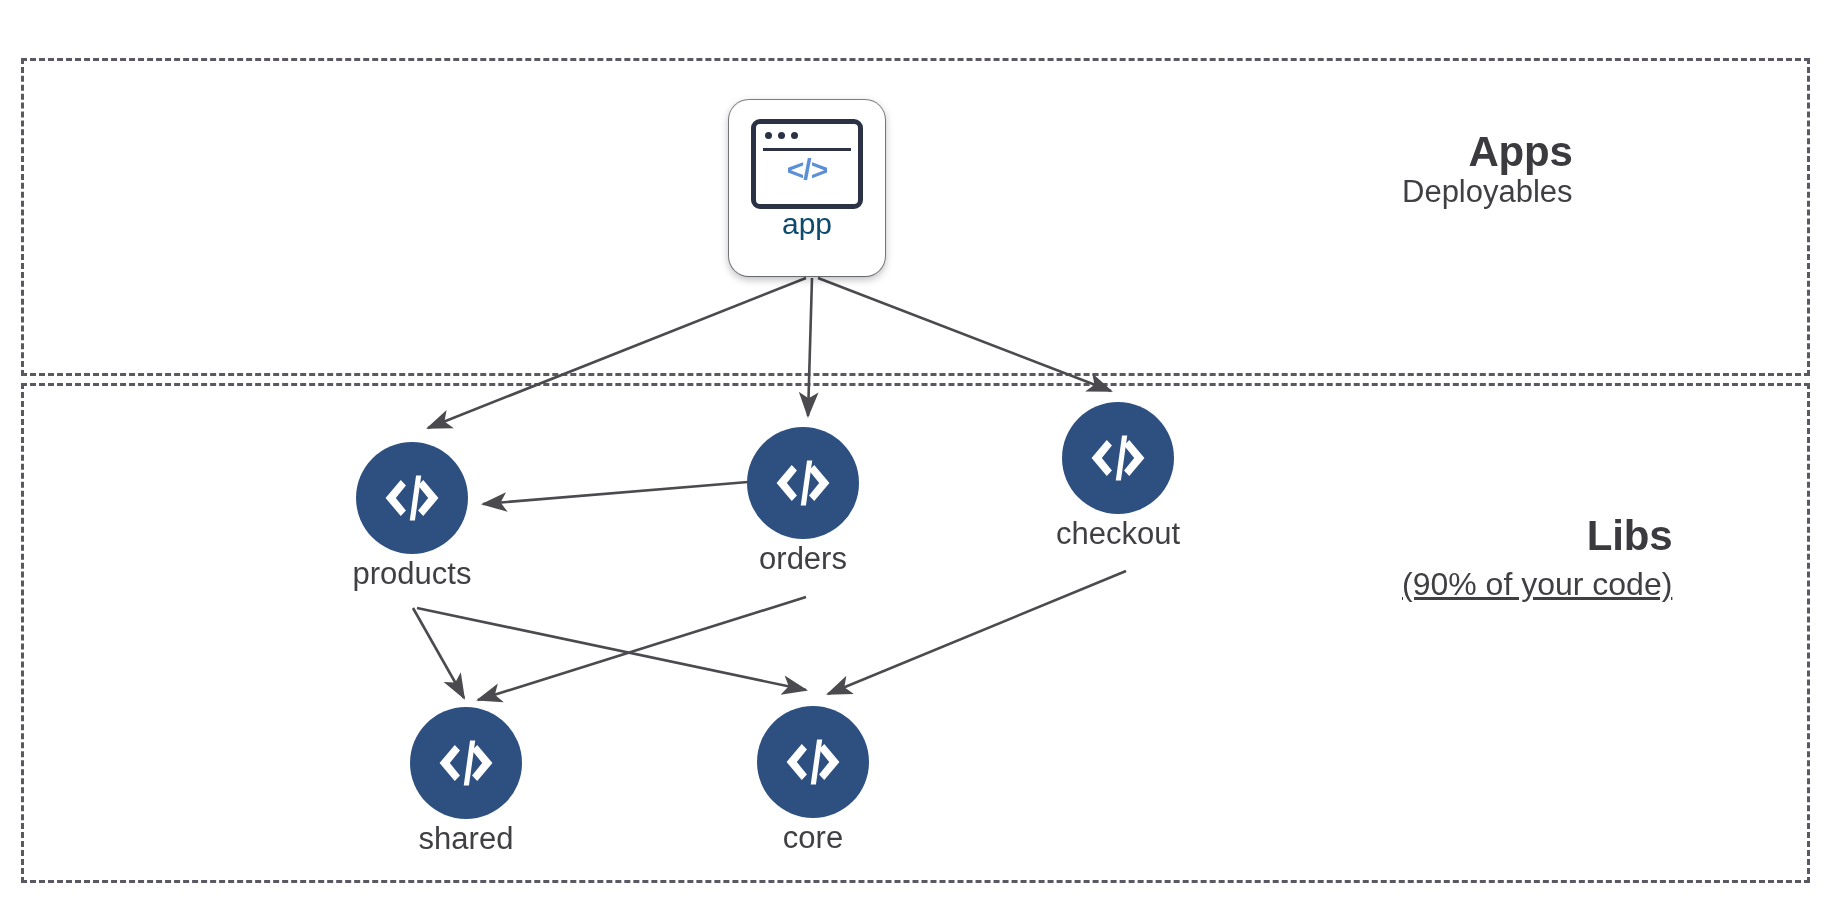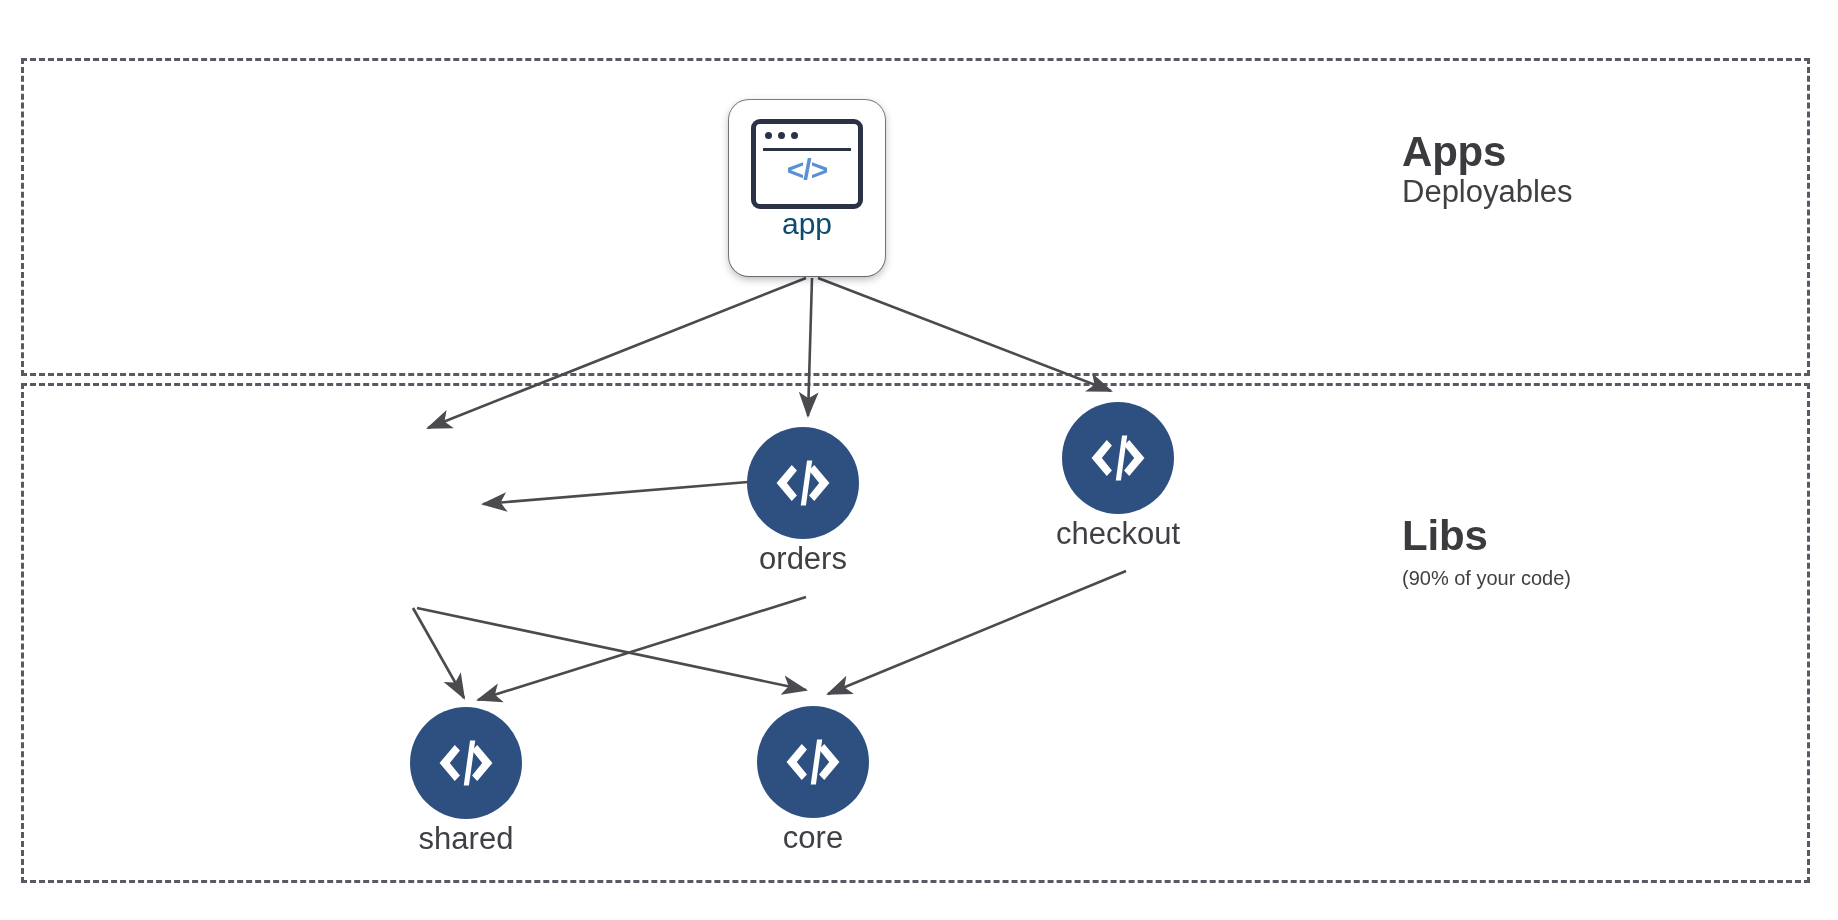--- a/index.html
+++ b/index.html
@@ -31,30 +31,31 @@
     position: absolute;
     color: #3d3d42;
     line-height: 1.12;
   }
   .zone-title {
     font-size: 42px;
     font-weight: 700;
     letter-spacing: -0.2px;
     color: #3a3a3f;
     display: block;
+    text-align: right;
   }
   .zone-sub {
     font-size: 31px;
     font-weight: 400;
     color: #3f3f44;
     display: block;
   }
   #caption-apps { left: 1402px; top: 128px; }
   #caption-libs { left: 1402px; top: 512px; }
-  #caption-libs .zone-sub { font-size: 20px; margin-top: 8px; }
+  #caption-libs .zone-sub { font-size: 32px; margin-top: 8px; text-decoration: underline; }
 
   
   #edges {
     position: absolute;
     left: 0; top: 0;
     width: 1838px; height: 920px;
     pointer-events: none;
   }
 
   
@@ -193,20 +194,30 @@
         <i></i>
           <i></i>
           <i></i>
       </div>
       <div class="win-rule"></div>
       <div class="win-code">&lt;/&gt;</div>
     </div>
     <div class="app-label">app</div>
   </div>
 
+  <div class="lib-node" id="node-products">
+    <div class="lib-circle">
+      <svg viewBox="0 0 64 64" width="72" height="72" xmlns="http://www.w3.org/2000/svg" aria-hidden="true">
+        <path d="M22 16 L8.5 32 L22 48 L26.6 43.2 L17.6 32 L26.6 20.8 Z" fill="#ffffff"></path>
+        <path d="M42 16 L55.5 32 L42 48 L37.4 43.2 L46.4 32 L37.4 20.8 Z" fill="#ffffff"></path>
+        <path d="M35.6 12 L30.0 52 L34.6 52 L40.2 12 Z" fill="#ffffff"></path>
+      </svg>
+    </div>
+    <div class="lib-label">products</div>
+  </div>
 
   <div class="lib-node" id="node-orders">
     <div class="lib-circle">
       <svg viewBox="0 0 64 64" width="72" height="72" xmlns="http://www.w3.org/2000/svg" aria-hidden="true">
         <path d="M22 16 L8.5 32 L22 48 L26.6 43.2 L17.6 32 L26.6 20.8 Z" fill="#ffffff"></path>
         <path d="M42 16 L55.5 32 L42 48 L37.4 43.2 L46.4 32 L37.4 20.8 Z" fill="#ffffff"></path>
         <path d="M35.6 12 L30.0 52 L34.6 52 L40.2 12 Z" fill="#ffffff"></path>
       </svg>
     </div>
     <div class="lib-label">orders</div>

